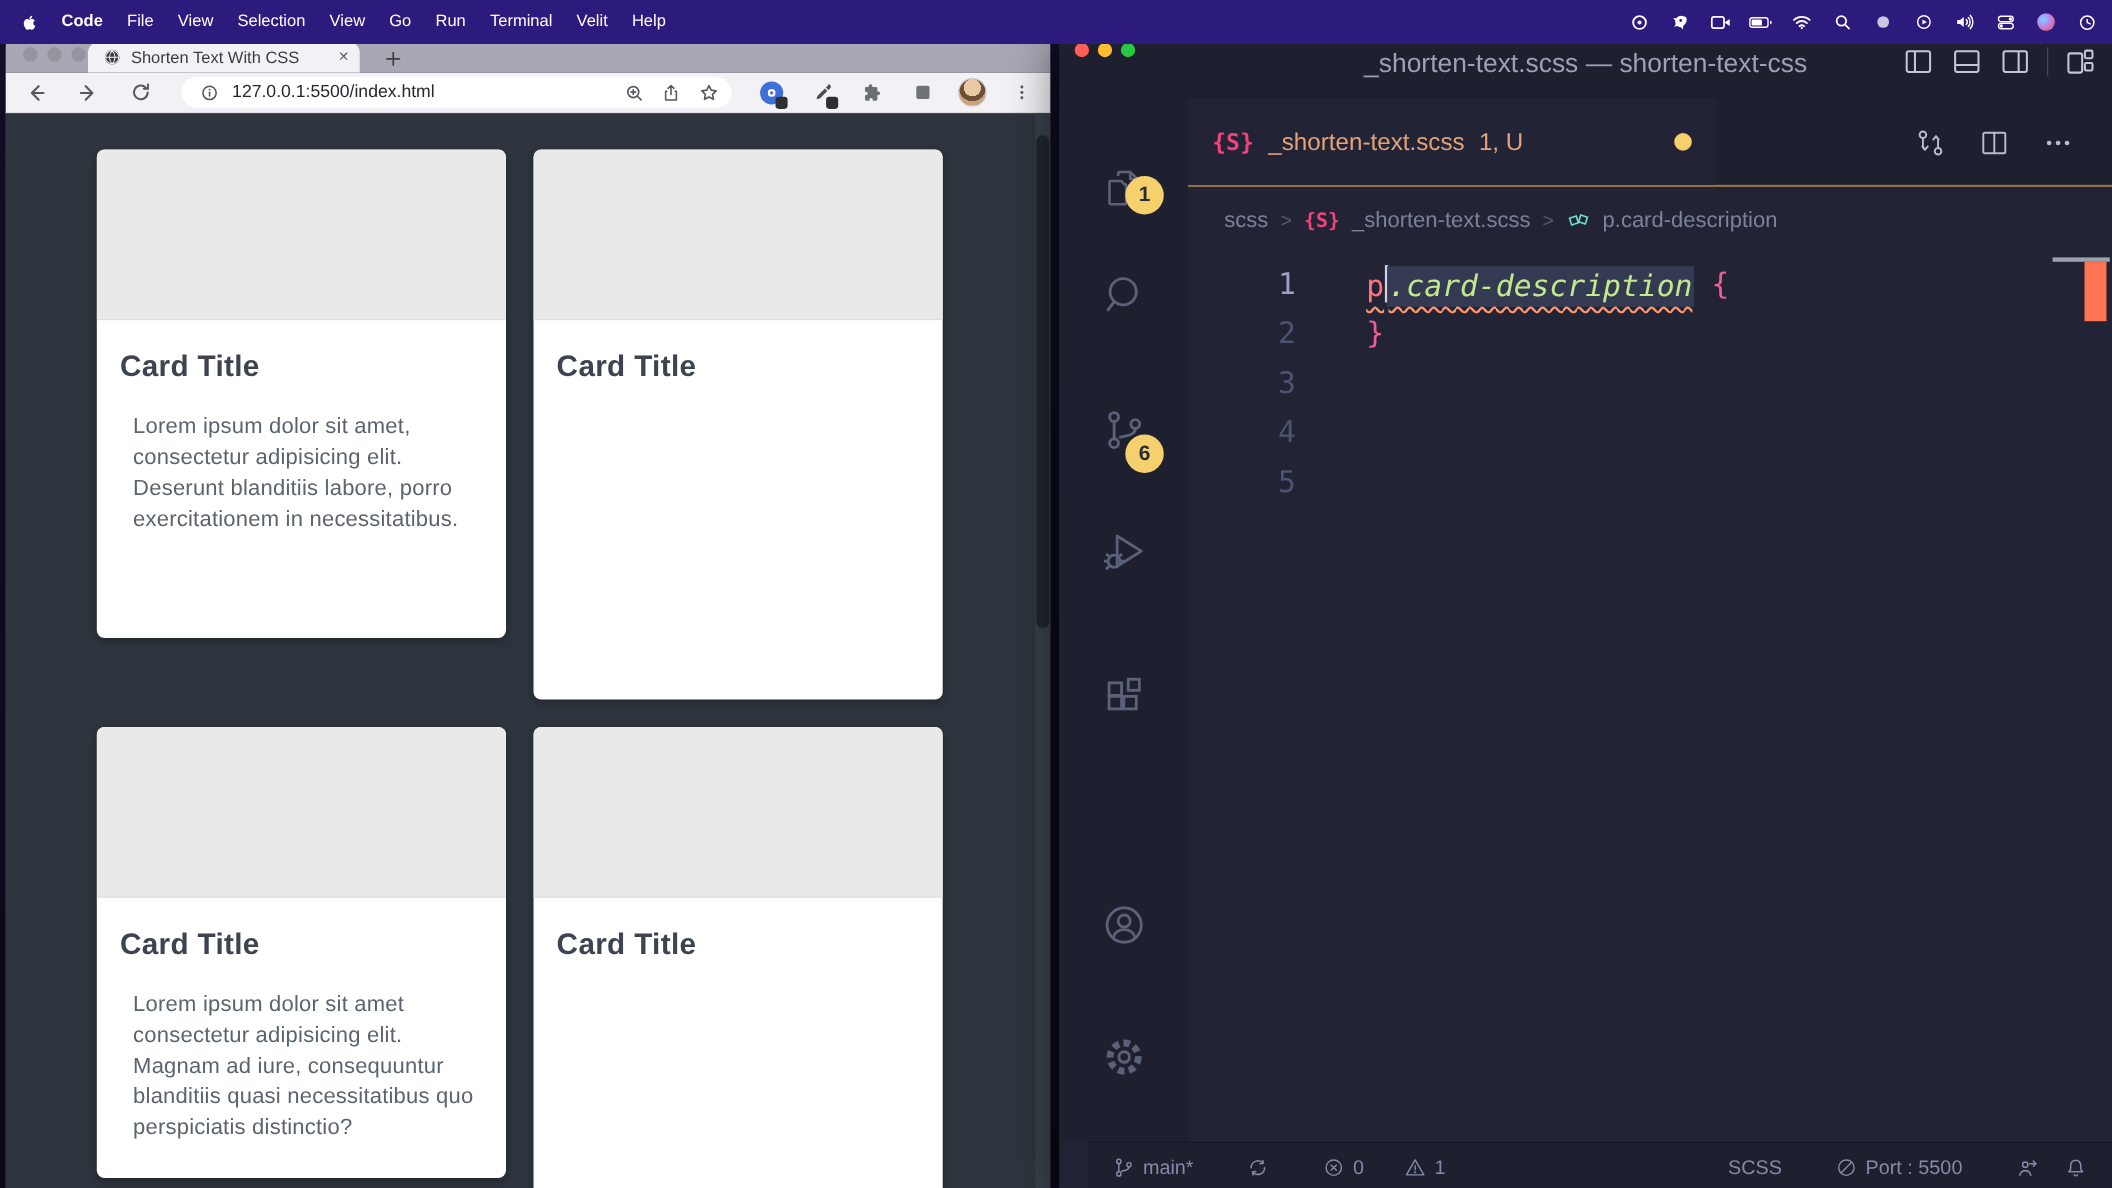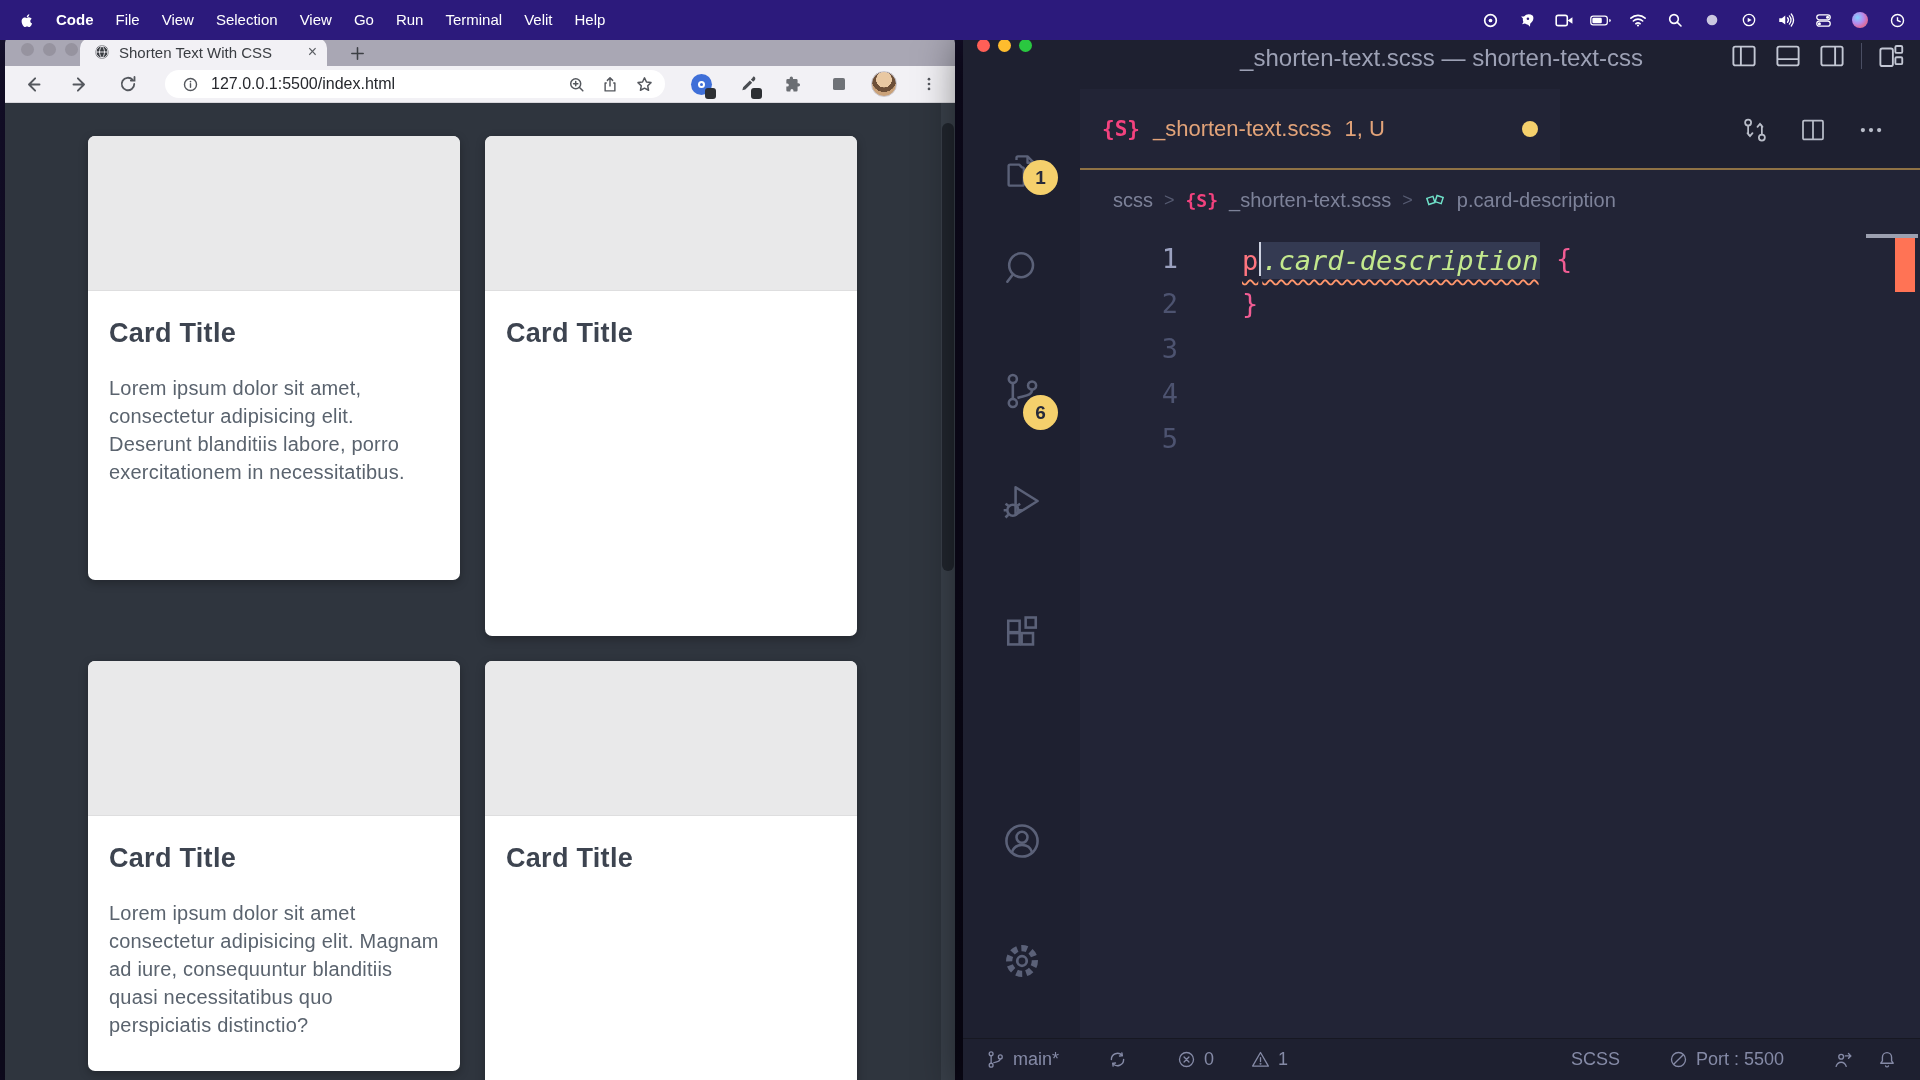--- a/index.html
+++ b/index.html
@@ -64,21 +64,21 @@
     background:radial-gradient(circle at 50% 32%, #e9c8a2 0 38%, #6d4f38 39% 60%, #caa27a 61%);
     border:1px solid #c9c7cf; }
 
   .page { position:relative; height:977px; background:#2f353e; overflow:hidden; }
   .cards { position:absolute; left:83px; top:33px; display:grid;
     grid-template-columns:372px 372px; gap:25px; align-items:start; }
   .card { background:#fff; border-radius:7px; overflow:hidden; box-shadow:0 3px 10px rgba(0,0,0,.28); }
   .card .cimg { height:155px; background:#e9e9ea; border-bottom:1px solid #dededf; }
   .card .cbody { padding:27px 21px; }
   .card h2 { font-size:27px; font-weight:700; color:#3d4450; margin-bottom:25px; letter-spacing:.3px; }
-  .card p { font-size:20px; line-height:28px; color:#5a636e; letter-spacing:.2px; }
+  .card p { font-size:20px; line-height:28px; color:#5a636e; letter-spacing:.2px;margin-left:12px; }
   .card.c1 { height:444px; } .card.c2 { height:500px; }
   .card.c3 { height:410px; } .card.c4 { height:520px; }
 
   .cscroll { position:absolute; right:0; top:0; width:14px; height:100%; background:#3a414b; }
   .cscroll .thumb { position:absolute; left:1px; top:20px; width:12px; height:448px; background:#21262e; border-radius:6px; }
 
   
   .vscode {
     position:absolute; left:963px; top:27px; width:957px; height:1053px;
     border-radius:10px 10px 0 0; overflow:hidden; background:#222436;
@@ -126,21 +126,21 @@
   .wavy { text-decoration:underline wavy #ff966c 2px; text-underline-offset:9px; display:inline-block; }
   .tok-tag { color:#ff757f; }
   .tok-class { color:#c3e88d; font-style:italic; background:#343a52; padding:3px 1px; }
   .tok-brace { color:#f25d94; }
   .cursor { display:inline-block; width:3px; height:34px; background:#cdd2e0; vertical-align:-6px; margin-left:1px; margin-right:-1px; }
 
   .ruler-cursor { position:absolute; right:2px; top:4px; width:52px; height:4px; background:#9ca0b0; }
   .ruler-error { position:absolute; right:5px; top:8px; width:20px; height:54px; background:#ff7355; }
 
   .statusbar { height:42px; background:#1e2030; border-top:1px solid #171822;
-    display:flex; align-items:center; padding:0 22px; color:#858aa6; font-size:18px; flex:none; }
+    display:flex; align-items:flex-start; padding:12px 22px; color:#858aa6; font-size:18px; flex:none;margin-left:26px; }
   .sitem { display:flex; align-items:center; gap:7px; }
   .sgap { width:48px; } .sgap-s { width:22px; }
   .sflex { flex:1; }
 </style>
 </head>
 <body>
 
 <div class="menubar">
   <span class="apple">
     <svg width="15" height="17" viewBox="0 0 24 24" fill="#fff">

